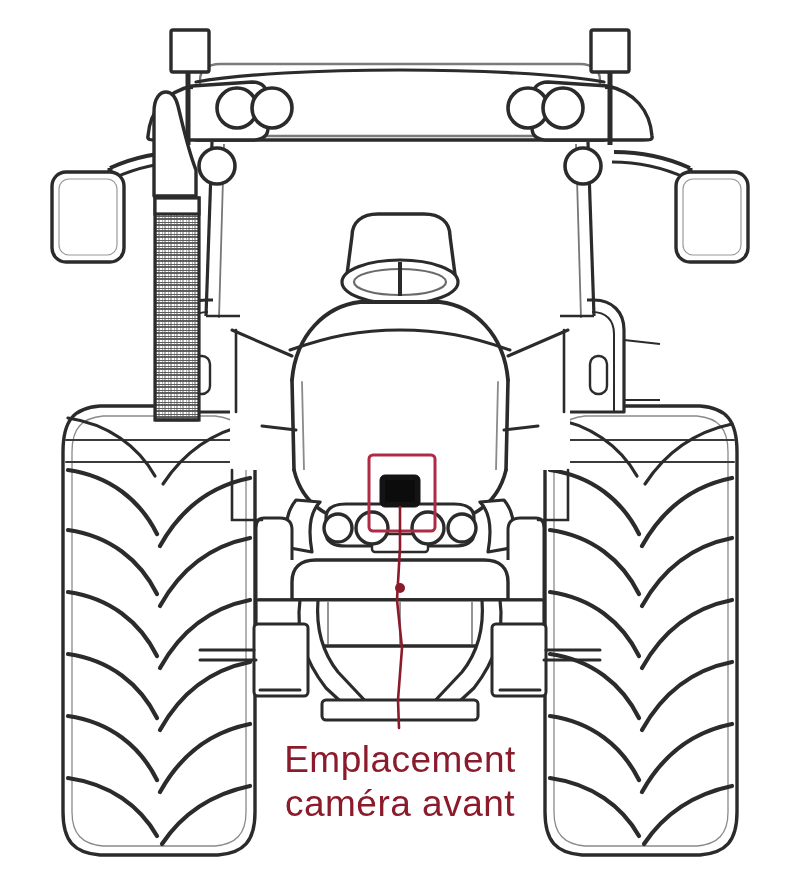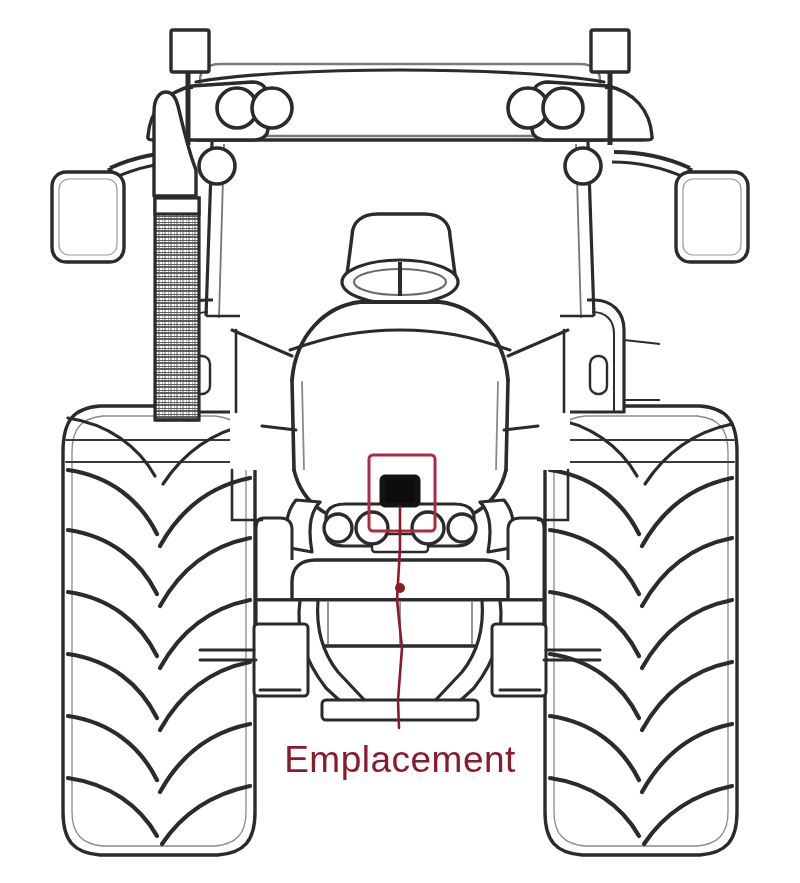--- a/index.html
+++ b/index.html
@@ -326,14 +326,15 @@
 
     <g>
       <path d="M400 507 L400 548 L397 600 L402 648 L398 700 L399 728" fill="none" stroke="#8b1a2b" stroke-width="2.6" stroke-linecap="round"></path>
       <circle cx="400" cy="588" r="5" fill="#8b1a2b"></circle>
     </g>
 
   </svg>
 
   <div class="anno-text" id="anno-line1">Emplacement</div>
 
+  <div class="anno-text" id="anno-line2">caméra avant</div>
 
 </div>
 
 </body></html>

